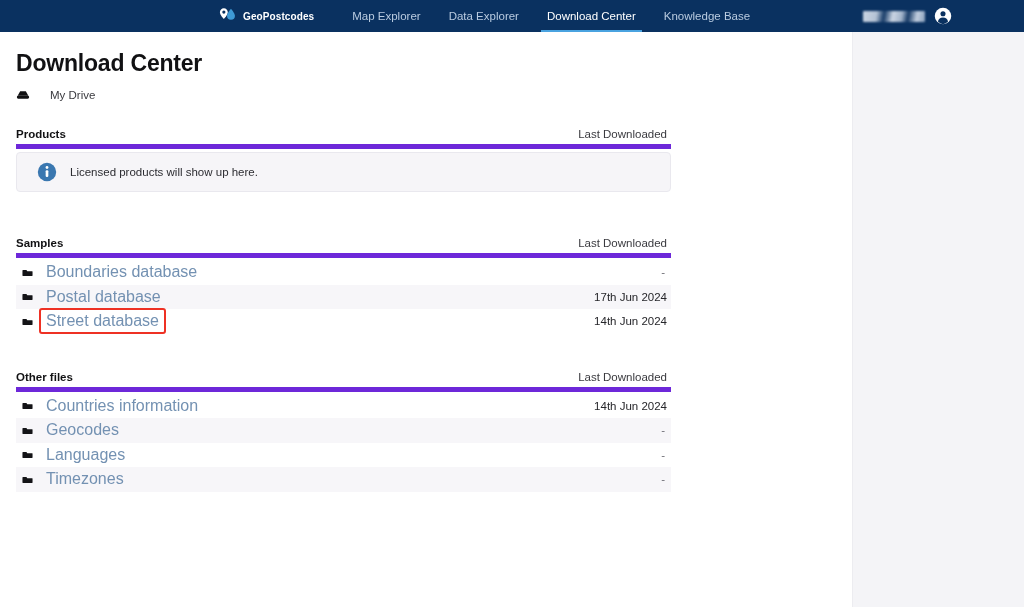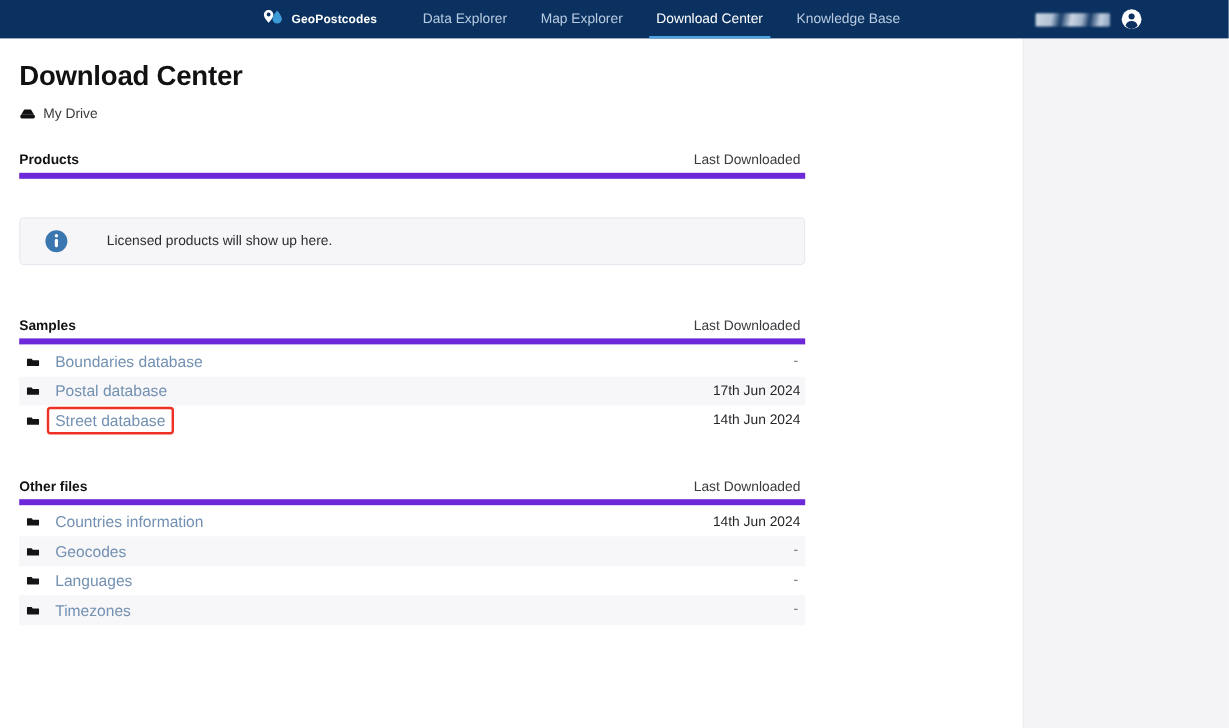--- a/index.html
+++ b/index.html
@@ -125,21 +125,21 @@
   .page-title {
     margin: 18px 0 0 16px;
     font-size: 23px;
     font-weight: bold;
     color: #111113;
     letter-spacing: -.2px;
   }
   .breadcrumb {
     display: flex;
     align-items: center;
-    gap: 6px;
+    gap: 20px;
     margin: 11px 0 0 16px;
     cursor: pointer;
     width: fit-content;
     justify-content: space-between;
   }
   .drive-icon { width: 14px; height: 14px; display:block; }
   .breadcrumb-label {
     font-size: 11.5px;
     color: #3a3a3f;
   }
@@ -161,50 +161,50 @@
     color: #121214;
   }
   .section-col-label {
     font-size: 11.5px;
     color: #3a3a3f;
     margin-top: 15px;
   }
 
   
   .info-box {
-    margin-top: 32px;
+    margin-top: 3px;
     height: 38px;
     background: #f6f5f8;
     border: 1px solid #e9e8ee;
     border-radius: 4px;
     display: flex;
     align-items: center;
     padding-left: 20px;
-    gap: 32px;
+    gap: 13px;
   }
   .info-icon { width: 20px; height: 20px; display:block; flex: none; }
   .info-text {
     font-size: 11.5px;
     color: #2c2c31;
   }
 
   
   .rows { margin-top: 2px; }
   .row {
     display: flex;
     align-items: center;
     height: 24.5px;
     padding: 0 4px 0 6px;
     cursor: pointer;
   }
   .row.alt { background: #f7f6f9; }
   .folder-icon { width: 11px; height: 11px; display:block; flex:none; }
   .row-name {
     margin-left: 13px;
-    font-size: 13px;
+    font-size: 16px;
     color: #7391b2;
   }
   .row-name.boxed {
     outline: 2px solid #ee3124;
     padding: 2px 5px;
     margin-left: 8px;
     border-radius: 1px;
     background: transparent;
   }
   .row-date {
@@ -229,22 +229,22 @@
         <svg class="brand-logo" viewBox="0 0 24 24" aria-hidden="true">
           <path d="M7.4 1.6C4.6 1.6 2.4 3.8 2.4 6.6c0 3.6 5 8.4 5 8.4s5-4.8 5-8.4c0-2.8-2.2-5-5-5z" fill="#ffffff"></path>
           <circle cx="7.4" cy="6.4" r="2.0" fill="#0a3160"></circle>
           <path d="M16.4 2.2s-5 5.6-5 8.8a5 5 0 1 0 10 0c0-3.2-5-8.8-5-8.8z" fill="#3e9ad6"></path>
         </svg>
       </span>
       <span class="brand-name">GeoPostcodes</span>
     </div>
 
     <div class="nav-links">
+      <div class="nav-link">Map Explorer</div>
       <div class="nav-link">Data Explorer</div>
-      <div class="nav-link">Map Explorer</div>
       <div class="nav-link active">Download Center</div>
       <div class="nav-link">Knowledge Base</div>
     </div>
   </div>
 
   <div class="nav-right">
     <div class="user-name-blur"></div>
     <span>
       <svg class="avatar-icon" viewBox="0 0 24 24" aria-hidden="true">
         <circle cx="12" cy="12" r="11" fill="#ffffff"></circle>

